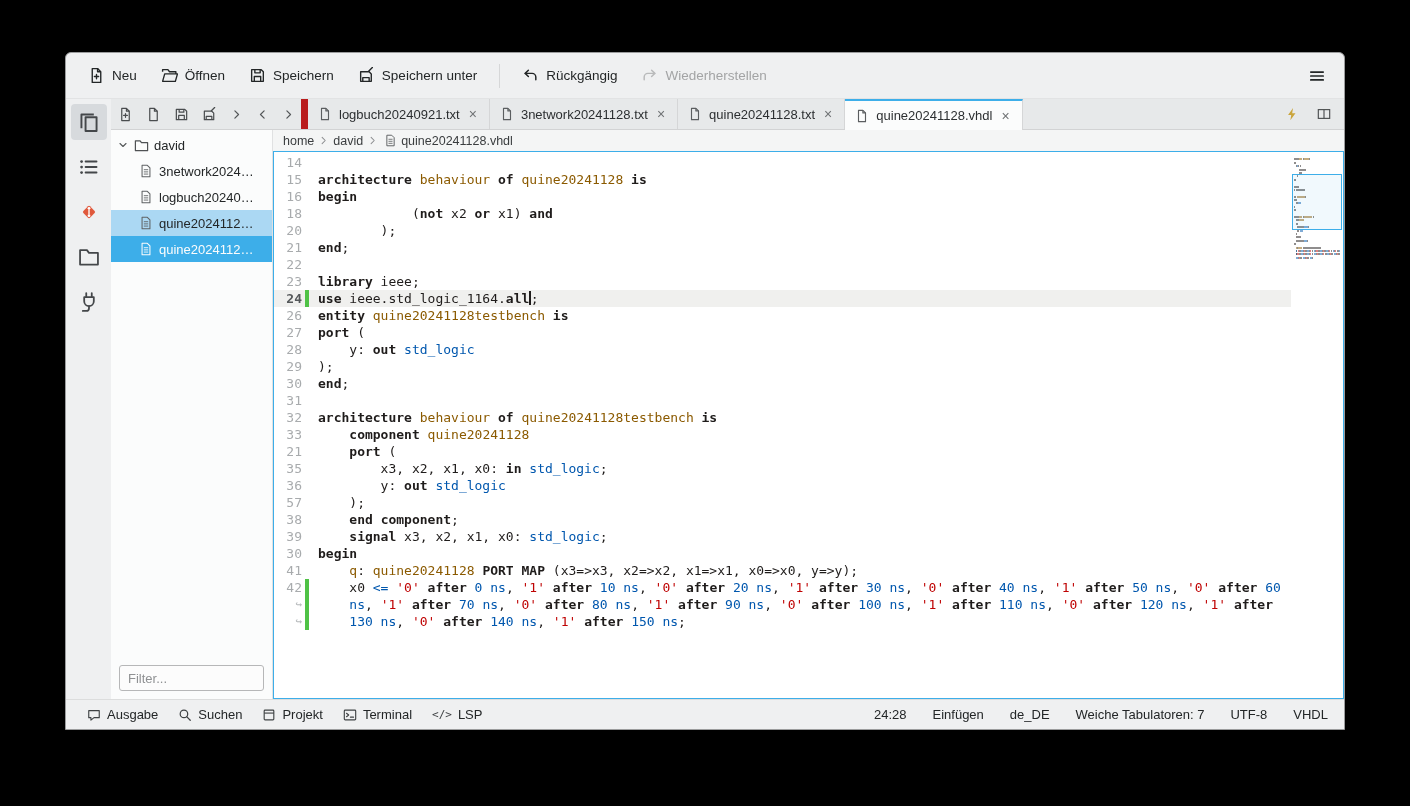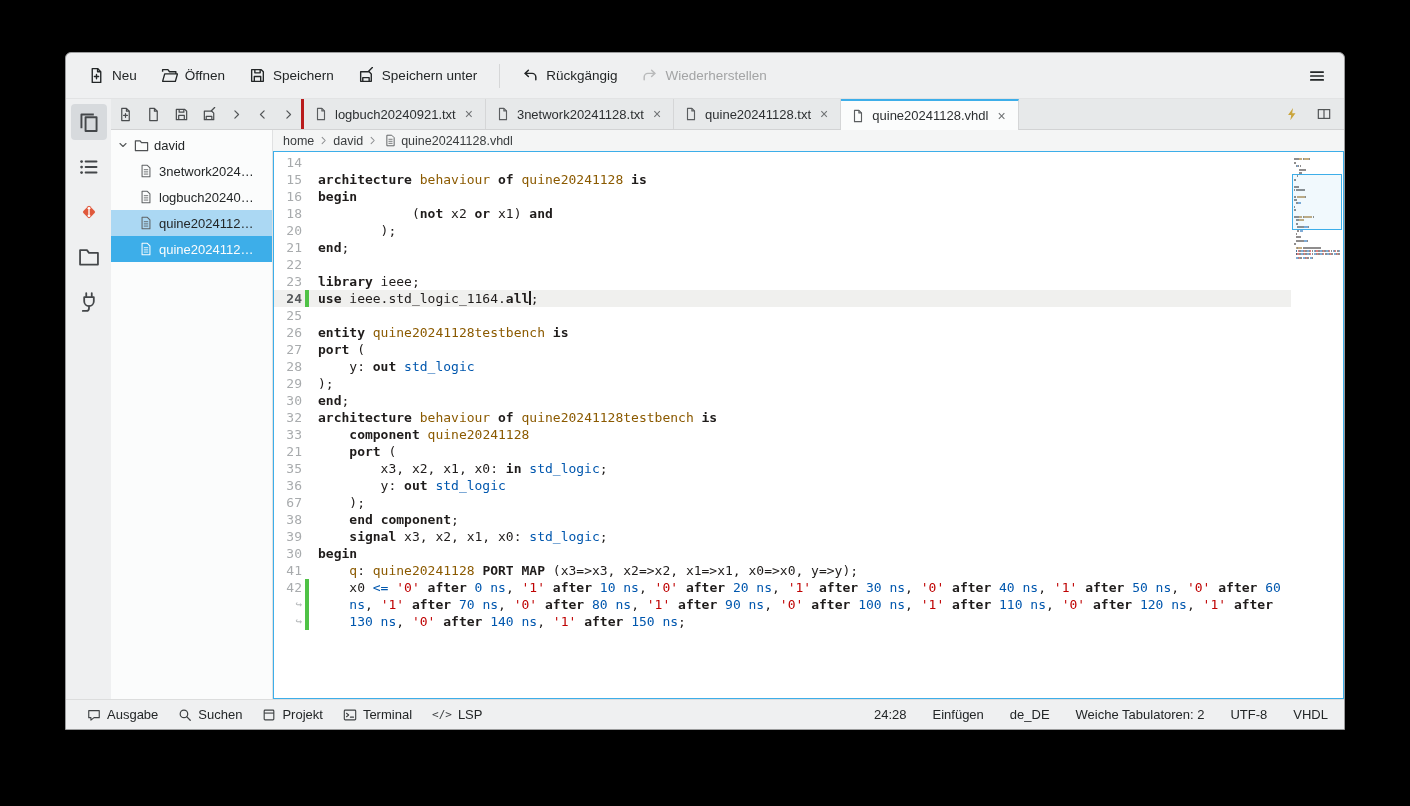--- a/index.html
+++ b/index.html
@@ -36,21 +36,21 @@
 
   .rightcol{flex:1;display:flex;flex-direction:column;min-width:0;}
 
   
   .tabbar{height:31px;flex:0 0 auto;display:flex;align-items:stretch;background:#e7e9ea;border-bottom:1px solid #d2d3d4;}
   .tico{width:28px;display:flex;align-items:center;justify-content:center;color:#4a4d4f;}
   .tico .ic{width:15px;height:15px;}
   .tnav{width:26px;display:flex;align-items:center;justify-content:center;color:#55585a;font-size:16px;}
   .tab{display:flex;align-items:center;gap:7px;padding:0 10px;font-size:13px;color:#2c2f31;
     border-right:1px solid #d5d6d7;position:relative;}
-  .tab:first-of-type{border-left:3px solid #b91c1c;}
+  .tab:first-of-type{border-left:7px solid #b91c1c;}
   .tab .ic{width:14px;height:14px;color:#5b5e60;}
   .tab.active{background:#fbfcfc;border-top:2px solid #3daee9;margin-bottom:-1px;}
   .tclose{color:#6f7274;font-size:14px;line-height:1;padding:2px;}
   .tab-right{margin-left:auto;display:flex;align-items:center;padding-right:6px;gap:4px;}
   .tab-right .tico .ic{width:14px;height:14px;}
 
   
   .contentrow{flex:1;display:flex;min-height:0;}
 
   .docpanel{width:162px;flex:0 0 auto;background:#fbfcfc;display:flex;flex-direction:column;border-right:1px solid #e0e1e2;}
@@ -446,20 +446,23 @@
                 </svg>
               <span>quine2024112…</span>
             </div>
             <div class="titem selected">
               <svg class="ic">
                   <use href="#i-file"></use>
                 </svg>
               <span>quine2024112…</span>
             </div>
           </div>
+          <div class="filterwrap">
+            <input type="text" placeholder="Filter..." style="">
+          </div>
         </div>
 
         <div class="editorcol">
           <div class="breadcrumb">
             <span>home</span>
             <svg class="crumb-sep">
                 <use href="#i-chevr"></use>
               </svg>
             <span>david</span>
             <svg class="crumb-sep">
@@ -475,32 +478,32 @@
             <div class="codewrap">
                 <div class="crow"><span class="lno">14</span><span class="mark"></span><span class="ctext"></span></div>
                 <div class="crow"><span class="lno">15</span><span class="mark"></span><span class="ctext"><span style="color: rgb(31, 28, 27); font-weight: bold;">architecture</span><span style="color: rgb(31, 28, 27);"> </span><span style="color: rgb(139, 90, 0);">behaviour</span><span style="color: rgb(31, 28, 27);"> </span><span style="color: rgb(31, 28, 27); font-weight: bold;">of</span><span style="color: rgb(31, 28, 27);"> </span><span style="color: rgb(139, 90, 0);">quine20241128</span><span style="color: rgb(31, 28, 27);"> </span><span style="color: rgb(31, 28, 27); font-weight: bold;">is</span></span></div>
                 <div class="crow"><span class="lno">16</span><span class="mark"></span><span class="ctext"><span style="color: rgb(31, 28, 27); font-weight: bold;">begin</span></span></div>
                 <div class="crow"><span class="lno">18</span><span class="mark"></span><span class="ctext"><span style="color: rgb(31, 28, 27);">            (</span><span style="color: rgb(31, 28, 27); font-weight: bold;">not</span><span style="color: rgb(31, 28, 27);"> x2 </span><span style="color: rgb(31, 28, 27); font-weight: bold;">or</span><span style="color: rgb(31, 28, 27);"> x1) </span><span style="color: rgb(31, 28, 27); font-weight: bold;">and</span></span></div>
                 <div class="crow"><span class="lno">20</span><span class="mark"></span><span class="ctext"><span style="color: rgb(31, 28, 27);">        );</span></span></div>
                 <div class="crow"><span class="lno">21</span><span class="mark"></span><span class="ctext"><span style="color: rgb(31, 28, 27); font-weight: bold;">end</span><span style="color: rgb(31, 28, 27);">;</span></span></div>
                 <div class="crow"><span class="lno">22</span><span class="mark"></span><span class="ctext"></span></div>
                 <div class="crow"><span class="lno">23</span><span class="mark"></span><span class="ctext"><span style="color: rgb(31, 28, 27); font-weight: bold;">library</span><span style="color: rgb(31, 28, 27);"> ieee;</span></span></div>
                 <div class="crow current"><span class="lno curno">24</span><span class="mark mod"></span><span class="ctext"><span style="color: rgb(31, 28, 27); font-weight: bold;">use</span><span style="color: rgb(31, 28, 27);"> ieee.std_logic_1164.</span><span style="color: rgb(31, 28, 27); font-weight: bold;">all</span><span class="cur"></span><span style="color: rgb(31, 28, 27);">;</span></span></div>
-                <div class="crow"><span class="lno">25</span><span class="mark"></span><span class="ctext"></span></div>
                 <div class="crow"><span class="lno">26</span><span class="mark"></span><span class="ctext"><span style="color: rgb(31, 28, 27); font-weight: bold;">entity</span><span style="color: rgb(31, 28, 27);"> </span><span style="color: rgb(139, 90, 0);">quine20241128testbench</span><span style="color: rgb(31, 28, 27);"> </span><span style="color: rgb(31, 28, 27); font-weight: bold;">is</span></span></div>
                 <div class="crow"><span class="lno">27</span><span class="mark"></span><span class="ctext"><span style="color: rgb(31, 28, 27); font-weight: bold;">port</span><span style="color: rgb(31, 28, 27);"> (</span></span></div>
                 <div class="crow"><span class="lno">28</span><span class="mark"></span><span class="ctext"><span style="color: rgb(31, 28, 27);">    y: </span><span style="color: rgb(31, 28, 27); font-weight: bold;">out</span><span style="color: rgb(31, 28, 27);"> </span><span style="color: rgb(0, 87, 174);">std_logic</span></span></div>
                 <div class="crow"><span class="lno">29</span><span class="mark"></span><span class="ctext"><span style="color: rgb(31, 28, 27);">);</span></span></div>
                 <div class="crow"><span class="lno">30</span><span class="mark"></span><span class="ctext"><span style="color: rgb(31, 28, 27); font-weight: bold;">end</span><span style="color: rgb(31, 28, 27);">;</span></span></div>
+                <div class="crow"><span class="lno">31</span><span class="mark"></span><span class="ctext"></span></div>
                 <div class="crow"><span class="lno">32</span><span class="mark"></span><span class="ctext"><span style="color: rgb(31, 28, 27); font-weight: bold;">architecture</span><span style="color: rgb(31, 28, 27);"> </span><span style="color: rgb(139, 90, 0);">behaviour</span><span style="color: rgb(31, 28, 27);"> </span><span style="color: rgb(31, 28, 27); font-weight: bold;">of</span><span style="color: rgb(31, 28, 27);"> </span><span style="color: rgb(139, 90, 0);">quine20241128testbench</span><span style="color: rgb(31, 28, 27);"> </span><span style="color: rgb(31, 28, 27); font-weight: bold;">is</span></span></div>
                 <div class="crow"><span class="lno">33</span><span class="mark"></span><span class="ctext"><span style="color: rgb(31, 28, 27);">    </span><span style="color: rgb(31, 28, 27); font-weight: bold;">component</span><span style="color: rgb(31, 28, 27);"> </span><span style="color: rgb(139, 90, 0);">quine20241128</span></span></div>
                 <div class="crow"><span class="lno">21</span><span class="mark"></span><span class="ctext"><span style="color: rgb(31, 28, 27);">    </span><span style="color: rgb(31, 28, 27); font-weight: bold;">port</span><span style="color: rgb(31, 28, 27);"> (</span></span></div>
                 <div class="crow"><span class="lno">35</span><span class="mark"></span><span class="ctext"><span style="color: rgb(31, 28, 27);">        x3, x2, x1, x0: </span><span style="color: rgb(31, 28, 27); font-weight: bold;">in</span><span style="color: rgb(31, 28, 27);"> </span><span style="color: rgb(0, 87, 174);">std_logic</span><span style="color: rgb(31, 28, 27);">;</span></span></div>
                 <div class="crow"><span class="lno">36</span><span class="mark"></span><span class="ctext"><span style="color: rgb(31, 28, 27);">        y: </span><span style="color: rgb(31, 28, 27); font-weight: bold;">out</span><span style="color: rgb(31, 28, 27);"> </span><span style="color: rgb(0, 87, 174);">std_logic</span></span></div>
-                <div class="crow"><span class="lno">67</span><span class="mark"></span><span class="ctext"><span style="color: rgb(31, 28, 27);">    );</span></span></div>
+                <div class="crow"><span class="lno">57</span><span class="mark"></span><span class="ctext"><span style="color: rgb(31, 28, 27);">    );</span></span></div>
                 <div class="crow"><span class="lno">38</span><span class="mark"></span><span class="ctext"><span style="color: rgb(31, 28, 27);">    </span><span style="color: rgb(31, 28, 27); font-weight: bold;">end</span><span style="color: rgb(31, 28, 27);"> </span><span style="color: rgb(31, 28, 27); font-weight: bold;">component</span><span style="color: rgb(31, 28, 27);">;</span></span></div>
                 <div class="crow"><span class="lno">39</span><span class="mark"></span><span class="ctext"><span style="color: rgb(31, 28, 27);">    </span><span style="color: rgb(31, 28, 27); font-weight: bold;">signal</span><span style="color: rgb(31, 28, 27);"> x3, x2, x1, x0: </span><span style="color: rgb(0, 87, 174);">std_logic</span><span style="color: rgb(31, 28, 27);">;</span></span></div>
                 <div class="crow"><span class="lno">30</span><span class="mark"></span><span class="ctext"><span style="color: rgb(31, 28, 27); font-weight: bold;">begin</span></span></div>
                 <div class="crow"><span class="lno">41</span><span class="mark"></span><span class="ctext"><span style="color: rgb(31, 28, 27);">    </span><span style="color: rgb(139, 90, 0);">q</span><span style="color: rgb(31, 28, 27);">: </span><span style="color: rgb(139, 90, 0);">quine20241128</span><span style="color: rgb(31, 28, 27);"> </span><span style="color: rgb(31, 28, 27); font-weight: bold;">PORT MAP</span><span style="color: rgb(31, 28, 27);"> (x3=&gt;x3, x2=&gt;x2, x1=&gt;x1, x0=&gt;x0, y=&gt;y);</span></span></div>
                 <div class="crow"><span class="lno">42</span><span class="mark mod"></span><span class="ctext"><span style="color: rgb(31, 28, 27);">    x0 </span><span style="color: rgb(0, 87, 174);">&lt;=</span><span style="color: rgb(31, 28, 27);"> </span><span style="color: rgb(191, 3, 3);">'0'</span><span style="color: rgb(31, 28, 27);"> </span><span style="color: rgb(31, 28, 27); font-weight: bold;">after</span><span style="color: rgb(31, 28, 27);"> </span><span style="color: rgb(0, 87, 174);">0 ns</span><span style="color: rgb(31, 28, 27);">, </span><span style="color: rgb(191, 3, 3);">'1'</span><span style="color: rgb(31, 28, 27);"> </span><span style="color: rgb(31, 28, 27); font-weight: bold;">after</span><span style="color: rgb(31, 28, 27);"> </span><span style="color: rgb(0, 87, 174);">10 ns</span><span style="color: rgb(31, 28, 27);">, </span><span style="color: rgb(191, 3, 3);">'0'</span><span style="color: rgb(31, 28, 27);"> </span><span style="color: rgb(31, 28, 27); font-weight: bold;">after</span><span style="color: rgb(31, 28, 27);"> </span><span style="color: rgb(0, 87, 174);">20 ns</span><span style="color: rgb(31, 28, 27);">, </span><span style="color: rgb(191, 3, 3);">'1'</span><span style="color: rgb(31, 28, 27);"> </span><span style="color: rgb(31, 28, 27); font-weight: bold;">after</span><span style="color: rgb(31, 28, 27);"> </span><span style="color: rgb(0, 87, 174);">30 ns</span><span style="color: rgb(31, 28, 27);">, </span><span style="color: rgb(191, 3, 3);">'0'</span><span style="color: rgb(31, 28, 27);"> </span><span style="color: rgb(31, 28, 27); font-weight: bold;">after</span><span style="color: rgb(31, 28, 27);"> </span><span style="color: rgb(0, 87, 174);">40 ns</span><span style="color: rgb(31, 28, 27);">, </span><span style="color: rgb(191, 3, 3);">'1'</span><span style="color: rgb(31, 28, 27);"> </span><span style="color: rgb(31, 28, 27); font-weight: bold;">after</span><span style="color: rgb(31, 28, 27);"> </span><span style="color: rgb(0, 87, 174);">50 ns</span><span style="color: rgb(31, 28, 27);">, </span><span style="color: rgb(191, 3, 3);">'0'</span><span style="color: rgb(31, 28, 27);"> </span><span style="color: rgb(31, 28, 27); font-weight: bold;">after</span><span style="color: rgb(31, 28, 27);"> </span><span style="color: rgb(0, 87, 174);">60</span></span></div>
                 <div class="crow"><span class="lno wrapmark">↪</span><span class="mark mod"></span><span class="ctext"><span style="color: rgb(31, 28, 27);">    </span><span style="color: rgb(0, 87, 174);">ns</span><span style="color: rgb(31, 28, 27);">, </span><span style="color: rgb(191, 3, 3);">'1'</span><span style="color: rgb(31, 28, 27);"> </span><span style="color: rgb(31, 28, 27); font-weight: bold;">after</span><span style="color: rgb(31, 28, 27);"> </span><span style="color: rgb(0, 87, 174);">70 ns</span><span style="color: rgb(31, 28, 27);">, </span><span style="color: rgb(191, 3, 3);">'0'</span><span style="color: rgb(31, 28, 27);"> </span><span style="color: rgb(31, 28, 27); font-weight: bold;">after</span><span style="color: rgb(31, 28, 27);"> </span><span style="color: rgb(0, 87, 174);">80 ns</span><span style="color: rgb(31, 28, 27);">, </span><span style="color: rgb(191, 3, 3);">'1'</span><span style="color: rgb(31, 28, 27);"> </span><span style="color: rgb(31, 28, 27); font-weight: bold;">after</span><span style="color: rgb(31, 28, 27);"> </span><span style="color: rgb(0, 87, 174);">90 ns</span><span style="color: rgb(31, 28, 27);">, </span><span style="color: rgb(191, 3, 3);">'0'</span><span style="color: rgb(31, 28, 27);"> </span><span style="color: rgb(31, 28, 27); font-weight: bold;">after</span><span style="color: rgb(31, 28, 27);"> </span><span style="color: rgb(0, 87, 174);">100 ns</span><span style="color: rgb(31, 28, 27);">, </span><span style="color: rgb(191, 3, 3);">'1'</span><span style="color: rgb(31, 28, 27);"> </span><span style="color: rgb(31, 28, 27); font-weight: bold;">after</span><span style="color: rgb(31, 28, 27);"> </span><span style="color: rgb(0, 87, 174);">110 ns</span><span style="color: rgb(31, 28, 27);">, </span><span style="color: rgb(191, 3, 3);">'0'</span><span style="color: rgb(31, 28, 27);"> </span><span style="color: rgb(31, 28, 27); font-weight: bold;">after</span><span style="color: rgb(31, 28, 27);"> </span><span style="color: rgb(0, 87, 174);">120 ns</span><span style="color: rgb(31, 28, 27);">, </span><span style="color: rgb(191, 3, 3);">'1'</span><span style="color: rgb(31, 28, 27);"> </span><span style="color: rgb(31, 28, 27); font-weight: bold;">after</span></span></div>
                 <div class="crow"><span class="lno wrapmark">↪</span><span class="mark mod"></span><span class="ctext"><span style="color: rgb(31, 28, 27);">    </span><span style="color: rgb(0, 87, 174);">130 ns</span><span style="color: rgb(31, 28, 27);">, </span><span style="color: rgb(191, 3, 3);">'0'</span><span style="color: rgb(31, 28, 27);"> </span><span style="color: rgb(31, 28, 27); font-weight: bold;">after</span><span style="color: rgb(31, 28, 27);"> </span><span style="color: rgb(0, 87, 174);">140 ns</span><span style="color: rgb(31, 28, 27);">, </span><span style="color: rgb(191, 3, 3);">'1'</span><span style="color: rgb(31, 28, 27);"> </span><span style="color: rgb(31, 28, 27); font-weight: bold;">after</span><span style="color: rgb(31, 28, 27);"> </span><span style="color: rgb(0, 87, 174);">150 ns</span><span style="color: rgb(31, 28, 27);">;</span></span></div>
               </div>
             <div class="minimap">
               <div class="mviewport"></div>
@@ -790,19 +793,19 @@
       <span>Terminal</span>
     </button>
     <button class="stgl">
       <span class="lsp-glyph">&lt;/&gt;</span>
       <span>LSP</span>
     </button>
     <div class="st-right">
       <span>24:28</span>
       <span>Einfügen</span>
       <span>de_DE</span>
-      <span>Weiche Tabulatoren: 2</span>
+      <span>Weiche Tabulatoren: 7</span>
       <span>UTF-8</span>
       <span>VHDL</span>
     </div>
   </div>
 
 </div>
 
 </body></html>

